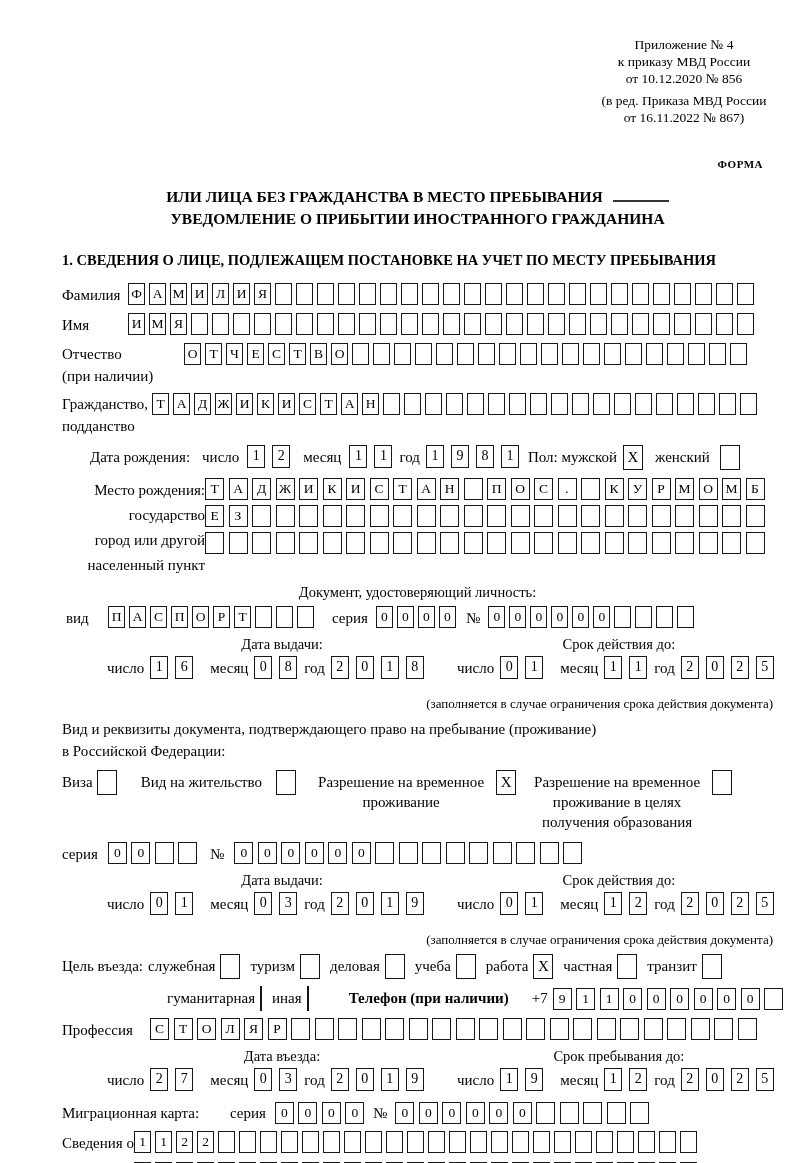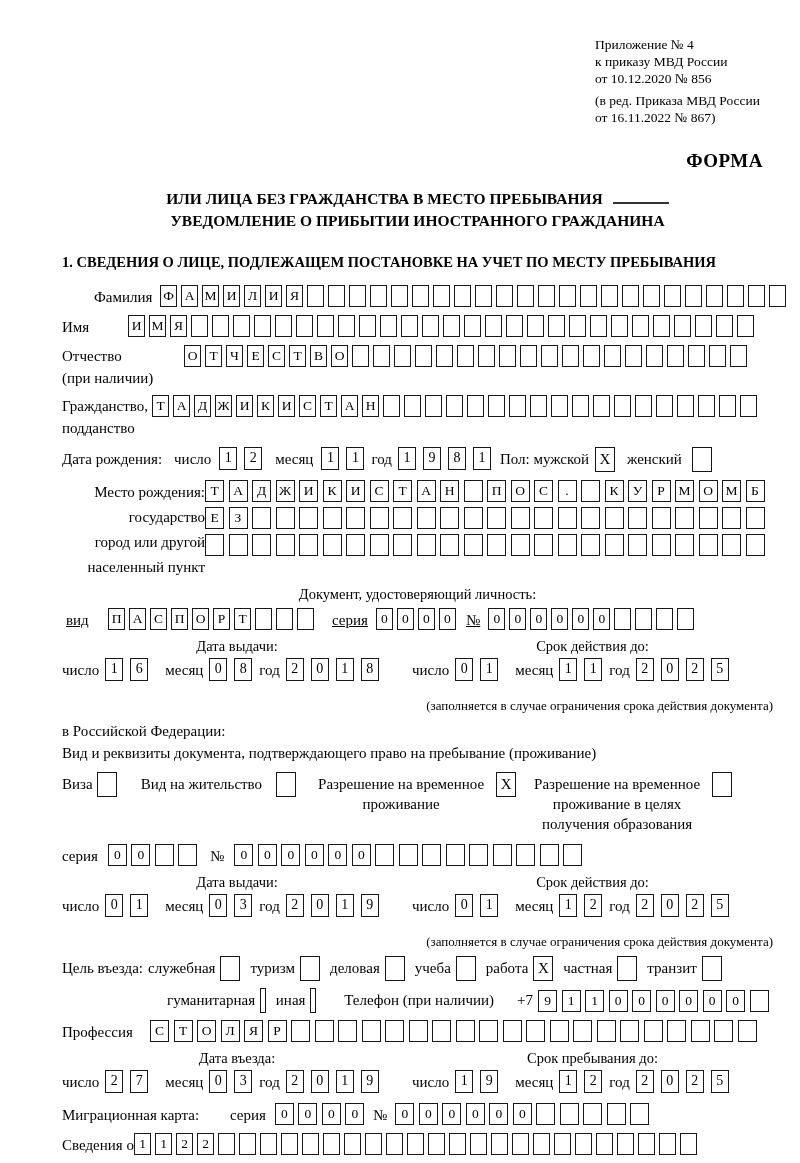--- a/index.html
+++ b/index.html
@@ -8,23 +8,23 @@
     width:800px;height:1163px;
     box-sizing:border-box;
     padding:36px 27px 0 62px;
     background:#fff;
     color:#000;
     font-family:"Liberation Serif","DejaVu Serif",serif;
     font-size:15px;
     overflow:hidden;
   }
   
-  .appendix{margin-left:auto;width:178px;font-size:13.5px;line-height:17px;}
+  .appendix{margin-left:auto;width:178px;font-size:13.5px;line-height:17px;text-align:center;}
   .appendix .gap{height:5px;}
-  .forma{font-weight:bold;text-align:right;padding-right:10px;margin-top:24px;font-size:19px;letter-spacing:.5px;}
+  .forma{font-weight:bold;text-align:right;padding-right:10px;margin-top:32px;font-size:11px;letter-spacing:.5px;}
   
   .title{text-align:center;font-weight:bold;font-size:15.5px;line-height:22px;margin-top:16px;}
   .title-underline{display:inline-block;width:56px;height:0;border-bottom:2px solid #333;margin-left:10px;vertical-align:baseline;}
   .sec-head{font-weight:bold;font-size:14.5px;margin-top:22px;margin-bottom:14px;}
   
   .r{display:flex;align-items:flex-start;margin-bottom:6px;}
   .lbl{flex:none;line-height:24px;}
   .lbl2{flex:none;line-height:22px;}
   .cells{white-space:nowrap;flex:none;}
   .cell{
@@ -36,21 +36,21 @@
   }
   .c19 .cell{width:19px;margin-right:4.5px;}
   .cdate .cell{width:18px;height:23px;margin-right:7px;line-height:20px;font-size:14px;}
   .bx{
     display:inline-block;box-sizing:border-box;
     width:20px;height:25px;border:1.7px solid #161616;
     text-align:center;line-height:22px;font-size:15px;vertical-align:top;
   }
   
   .two-col{display:flex;margin-top:4px;}
-  .col-l{width:350px;flex:none;}
+  .col-l{width:350px;flex:none;margin-left:45px;}
   .col-r{flex:1;}
   .dg-head{text-align:center;font-size:14.5px;margin-bottom:3px;}
   .dg{white-space:nowrap;display:flex;align-items:flex-start;}
   .dg .w{line-height:25px;margin-right:6px;}
   .dg .w2{line-height:25px;margin:0 6px 0 10px;}
   .fill-note{font-size:13px;text-align:right;margin-top:15px;margin-bottom:6px;}
   .intro{line-height:22px;margin-top:4px;}
   
   .opts{display:flex;align-items:flex-start;margin-top:8px;margin-bottom:10px;}
   .opt-txt{line-height:25px;}
@@ -83,21 +83,21 @@
   <div class="title">
     <div>
       <span>ИЛИ ЛИЦА БЕЗ ГРАЖДАНСТВА В МЕСТО ПРЕБЫВАНИЯ</span><span class="title-underline"></span>
     </div>
     <div>УВЕДОМЛЕНИЕ О ПРИБЫТИИ ИНОСТРАННОГО ГРАЖДАНИНА</div>
   </div>
 
   <div class="sec-head">1. СВЕДЕНИЯ О ЛИЦЕ, ПОДЛЕЖАЩЕМ ПОСТАНОВКЕ НА УЧЕТ ПО МЕСТУ ПРЕБЫВАНИЯ</div>
 
   <div class="r">
-    <span class="lbl" style="width:66px;margin-left:32px;">Фамилия</span>
+    <span class="lbl" style="width:66px;">Фамилия</span>
     <span class="cells"><span class="cell">Ф</span><span class="cell">А</span><span class="cell">М</span><span class="cell">И</span><span class="cell">Л</span><span class="cell">И</span><span class="cell">Я</span><span class="cell"></span><span class="cell"></span><span class="cell"></span><span class="cell"></span><span class="cell"></span><span class="cell"></span><span class="cell"></span><span class="cell"></span><span class="cell"></span><span class="cell"></span><span class="cell"></span><span class="cell"></span><span class="cell"></span><span class="cell"></span><span class="cell"></span><span class="cell"></span><span class="cell"></span><span class="cell"></span><span class="cell"></span><span class="cell"></span><span class="cell"></span><span class="cell"></span><span class="cell"></span></span>
   </div>
 
   <div class="r">
     <span class="lbl" style="width:66px;">Имя</span>
     <span class="cells"><span class="cell">И</span><span class="cell">М</span><span class="cell">Я</span><span class="cell"></span><span class="cell"></span><span class="cell"></span><span class="cell"></span><span class="cell"></span><span class="cell"></span><span class="cell"></span><span class="cell"></span><span class="cell"></span><span class="cell"></span><span class="cell"></span><span class="cell"></span><span class="cell"></span><span class="cell"></span><span class="cell"></span><span class="cell"></span><span class="cell"></span><span class="cell"></span><span class="cell"></span><span class="cell"></span><span class="cell"></span><span class="cell"></span><span class="cell"></span><span class="cell"></span><span class="cell"></span><span class="cell"></span><span class="cell"></span></span>
   </div>
 
   <div class="r">
     <span class="lbl2" style="width:122px;">
@@ -108,21 +108,21 @@
   </div>
 
   <div class="r">
     <span class="lbl2" style="width:90px;">
       <span>Гражданство,</span><br>
       <span>подданство</span>
     </span>
     <span class="cells"><span class="cell">Т</span><span class="cell">А</span><span class="cell">Д</span><span class="cell">Ж</span><span class="cell">И</span><span class="cell">К</span><span class="cell">И</span><span class="cell">С</span><span class="cell">Т</span><span class="cell">А</span><span class="cell">Н</span><span class="cell"></span><span class="cell"></span><span class="cell"></span><span class="cell"></span><span class="cell"></span><span class="cell"></span><span class="cell"></span><span class="cell"></span><span class="cell"></span><span class="cell"></span><span class="cell"></span><span class="cell"></span><span class="cell"></span><span class="cell"></span><span class="cell"></span><span class="cell"></span><span class="cell"></span><span class="cell"></span></span>
   </div>
 
-  <div class="r mt8" style="white-space:nowrap;">
+  <div class="r mt8" style="white-space:nowrap;margin-left:28px;">
     <span class="lbl">Дата рождения:</span>
     <span class="lbl" style="margin:0 8px 0 12px;">число</span>
     <span class="cells cdate"><span class="cell">1</span><span class="cell">2</span></span>
     <span class="lbl" style="margin:0 8px 0 6px;">месяц</span>
     <span class="cells cdate"><span class="cell">1</span><span class="cell">1</span></span>
     <span class="lbl" style="margin:0 6px 0 0;">год</span>
     <span class="cells cdate"><span class="cell">1</span><span class="cell">9</span><span class="cell">8</span><span class="cell">1</span></span>
     <span class="lbl" style="margin:0 6px 0 2px;">Пол: мужской</span>
     <span class="bx">X</span>
     <span class="lbl" style="margin:0 10px 0 12px;">женский</span>
@@ -138,21 +138,21 @@
     </span>
     <span>
       <div class="cells c19" style="margin-bottom:5px;"><span class="cell">Т</span><span class="cell">А</span><span class="cell">Д</span><span class="cell">Ж</span><span class="cell">И</span><span class="cell">К</span><span class="cell">И</span><span class="cell">С</span><span class="cell">Т</span><span class="cell">А</span><span class="cell">Н</span><span class="cell"></span><span class="cell">П</span><span class="cell">О</span><span class="cell">С</span><span class="cell">.</span><span class="cell"></span><span class="cell">К</span><span class="cell">У</span><span class="cell">Р</span><span class="cell">М</span><span class="cell">О</span><span class="cell">М</span><span class="cell">Б</span></div>
       <div class="cells c19" style="margin-bottom:5px;"><span class="cell">Е</span><span class="cell">З</span><span class="cell"></span><span class="cell"></span><span class="cell"></span><span class="cell"></span><span class="cell"></span><span class="cell"></span><span class="cell"></span><span class="cell"></span><span class="cell"></span><span class="cell"></span><span class="cell"></span><span class="cell"></span><span class="cell"></span><span class="cell"></span><span class="cell"></span><span class="cell"></span><span class="cell"></span><span class="cell"></span><span class="cell"></span><span class="cell"></span><span class="cell"></span><span class="cell"></span></div>
       <div class="cells c19"><span class="cell"></span><span class="cell"></span><span class="cell"></span><span class="cell"></span><span class="cell"></span><span class="cell"></span><span class="cell"></span><span class="cell"></span><span class="cell"></span><span class="cell"></span><span class="cell"></span><span class="cell"></span><span class="cell"></span><span class="cell"></span><span class="cell"></span><span class="cell"></span><span class="cell"></span><span class="cell"></span><span class="cell"></span><span class="cell"></span><span class="cell"></span><span class="cell"></span><span class="cell"></span><span class="cell"></span></div>
     </span>
   </div>
 
   <div style="text-align:center;font-weight:normal;font-size:14.5px;margin:2px 0 5px 0;">Документ, удостоверяющий личность:</div>
 
-  <div class="r" style="white-space:nowrap;text-decoration:underline;">
+  <div class="r" style="white-space:nowrap;">
     <span class="lbl" style="width:42px;margin-left:4px;">вид</span>
     <span class="cells"><span class="cell">П</span><span class="cell">А</span><span class="cell">С</span><span class="cell">П</span><span class="cell">О</span><span class="cell">Р</span><span class="cell">Т</span><span class="cell"></span><span class="cell"></span><span class="cell"></span></span>
     <span class="lbl" style="margin:0 8px 0 14px;">серия</span>
     <span class="cells"><span class="cell">0</span><span class="cell">0</span><span class="cell">0</span><span class="cell">0</span></span>
     <span class="lbl" style="margin:0 8px 0 6px;">№</span>
     <span class="cells"><span class="cell">0</span><span class="cell">0</span><span class="cell">0</span><span class="cell">0</span><span class="cell">0</span><span class="cell">0</span><span class="cell"></span><span class="cell"></span><span class="cell"></span><span class="cell"></span></span>
   </div>
 
   <div class="two-col">
     <div class="col-l">
@@ -174,22 +174,22 @@
         <span class="w2">месяц</span>
         <span class="cells cdate"><span class="cell">1</span><span class="cell">1</span></span>
         <span class="w">год</span>
         <span class="cells cdate"><span class="cell">2</span><span class="cell">0</span><span class="cell">2</span><span class="cell">5</span></span>
       </div>
     </div>
   </div>
   <div class="fill-note">(заполняется в случае ограничения срока действия документа)</div>
 
   <div class="intro">
+    <div>Вид и реквизиты документа, подтверждающего право на пребывание (проживание)</div>
     <div>в Российской Федерации:</div>
-    <div>Вид и реквизиты документа, подтверждающего право на пребывание (проживание)</div>
   </div>
 
   <div class="opts">
     <span class="opt-txt">Виза</span>
     <span class="bx" style="margin:0 24px 0 4px;"></span>
     <span class="opt-txt">Вид на жительство</span>
     <span class="bx" style="margin:0 22px 0 14px;"></span>
     <span class="opt-c">
       <span>Разрешение на временное</span><br>
       <span>проживание</span>
@@ -252,21 +252,21 @@
     <span class="bx"></span>
     <span class="t">транзит</span>
     <span class="bx"></span>
   </div>
 
   <div class="p-row" style="margin-left:105px;">
     <span class="t">гуманитарная</span>
     <span class="bx"></span>
     <span class="t">иная</span>
     <span class="bx"></span>
-    <span class="t" style="margin-left:18px;">Телефон (при наличии)</span>
+    <span class="t" style="margin-left:30px;font-weight:bold;">Телефон (при наличии)</span>
     <span class="t" style="margin-left:18px;">+7</span>
     <span class="cells c19"><span class="cell">9</span><span class="cell">1</span><span class="cell">1</span><span class="cell">0</span><span class="cell">0</span><span class="cell">0</span><span class="cell">0</span><span class="cell">0</span><span class="cell">0</span><span class="cell"></span></span>
   </div>
 
   <div class="r">
     <span class="lbl" style="width:88px;">Профессия</span>
     <span class="cells c19"><span class="cell">С</span><span class="cell">Т</span><span class="cell">О</span><span class="cell">Л</span><span class="cell">Я</span><span class="cell">Р</span><span class="cell"></span><span class="cell"></span><span class="cell"></span><span class="cell"></span><span class="cell"></span><span class="cell"></span><span class="cell"></span><span class="cell"></span><span class="cell"></span><span class="cell"></span><span class="cell"></span><span class="cell"></span><span class="cell"></span><span class="cell"></span><span class="cell"></span><span class="cell"></span><span class="cell"></span><span class="cell"></span><span class="cell"></span><span class="cell"></span></span>
   </div>
 
   <div class="two-col">
@@ -287,21 +287,21 @@
         <span class="w">число</span>
         <span class="cells cdate"><span class="cell">1</span><span class="cell">9</span></span>
         <span class="w2">месяц</span>
         <span class="cells cdate"><span class="cell">1</span><span class="cell">2</span></span>
         <span class="w">год</span>
         <span class="cells cdate"><span class="cell">2</span><span class="cell">0</span><span class="cell">2</span><span class="cell">5</span></span>
       </div>
     </div>
   </div>
 
-  <div class="r mt8" style="white-space:nowrap;">
+  <div class="r mt8" style="white-space:nowrap;align-items:center;">
     <span class="lbl" style="width:168px;">Миграционная карта:</span>
     <span class="lbl" style="margin-right:9px;">серия</span>
     <span class="cells c19"><span class="cell">0</span><span class="cell">0</span><span class="cell">0</span><span class="cell">0</span></span>
     <span class="lbl" style="margin:0 8px 0 4px;">№</span>
     <span class="cells c19"><span class="cell">0</span><span class="cell">0</span><span class="cell">0</span><span class="cell">0</span><span class="cell">0</span><span class="cell">0</span><span class="cell"></span><span class="cell"></span><span class="cell"></span><span class="cell"></span><span class="cell"></span></span>
   </div>
 
   <div class="rep">
     <span class="rep-labels">
       <div>Сведения о</div>

